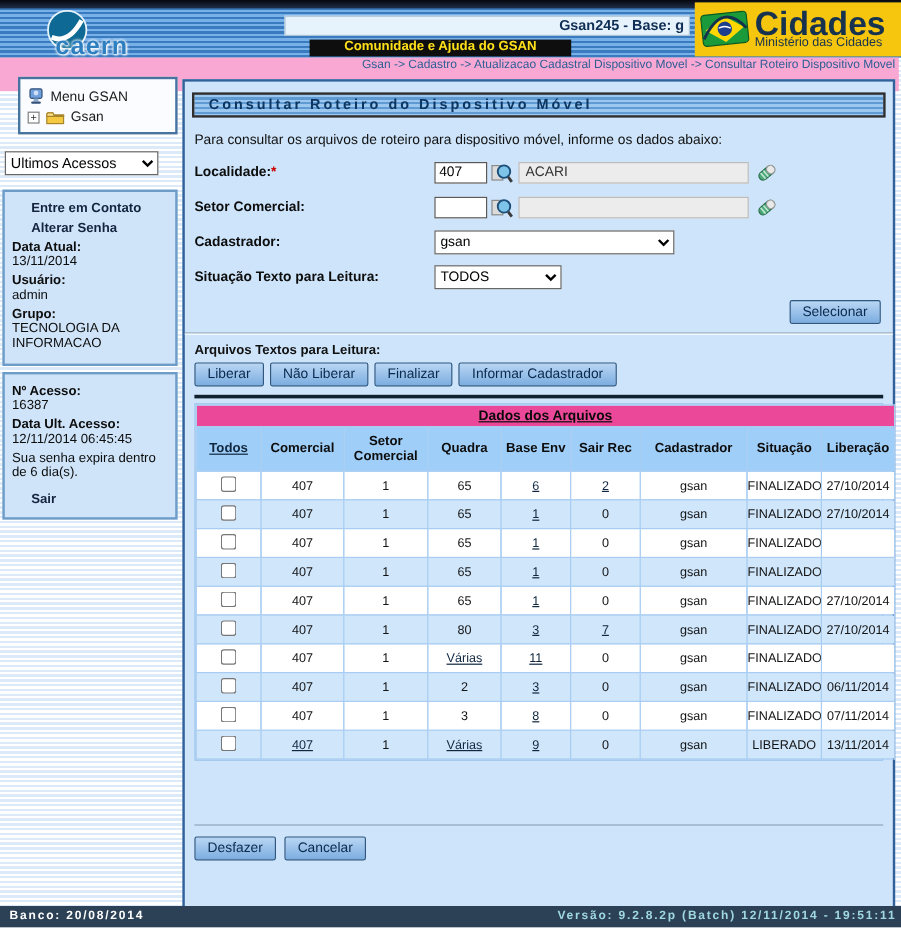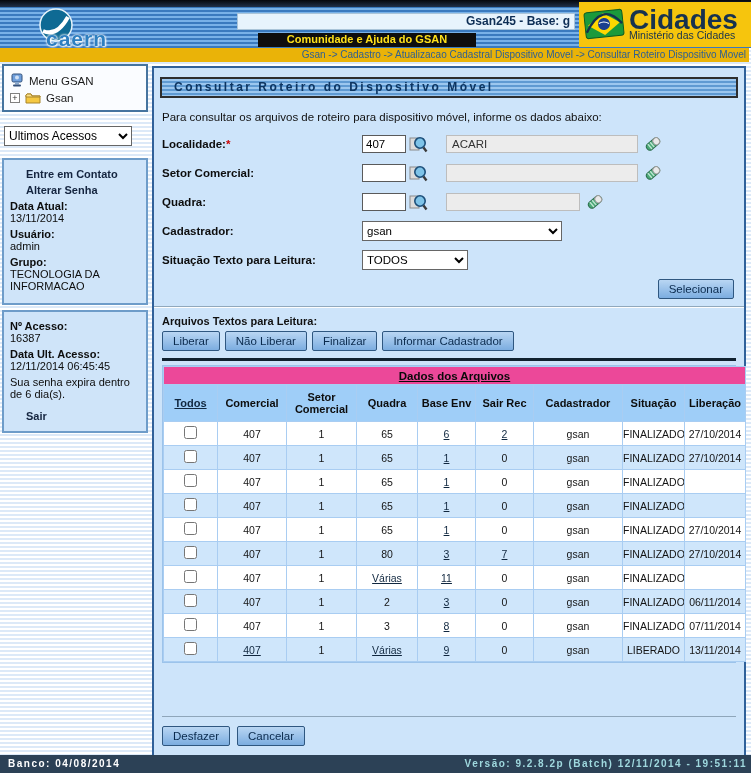--- a/index.html
+++ b/index.html
@@ -24,25 +24,25 @@
   .gsan-bar { position:absolute; left:237px; top:13px; width:338px; height:17px;
     background:#e7f3fc; border:1px solid #aac4d8; font-size:12px; font-weight:bold;
     color:#0e2e55; text-align:right; line-height:15px; padding-right:4px; }
   .community-bar { position:absolute; left:258px; top:33px; width:218px; height:14px;
     background:#0e0e0e; color:#ffe11a; font-weight:bold; font-size:11px;
     text-align:center; line-height:13px; cursor:pointer; }
   .cidades { position:absolute; right:0; top:2px; width:172px; height:45px; background:#f6c50d; }
   .cidades-flag { position:absolute; left:5px; top:7px; transform: rotate(-6deg); }
   .cidades-title { position:absolute; left:50px; top:2px; font-size:28px; font-weight:bold; color:#16324f; }
   .cidades-sub { position:absolute; left:50px; top:27px; font-size:10.5px; color:#16324f; }
-  .breadcrumb { position:absolute; top:48px; left:0; width:749px; height:14px; background:#eab308;
+  .breadcrumb { position:absolute; top:48px; left:0; width:749px; height:28px; background:#f9a8d4;
     font-size:10px; color:#2d5f94; text-align:right; line-height:14px; padding-right:3px; }
   
   .sidebar { position:absolute; left:2px; top:64px; width:146px; }
-  .menu-box { background:#fafcff; border:2px solid #46749f; padding:6px 4px 5px 6px; }
+  .menu-box { background:#fafcff; border:2px solid #46749f; padding:6px 4px 5px 6px;margin-left:13px; }
   .menu-line { display:flex; align-items:center; gap:5px; font-size:11.5px; color:#1a1a1a; margin:1px 0; }
   .menu-line.indent { margin-top:4px; }
   .expand-box { display:inline-block; width:10px; height:10px; border:1px solid #808080;
     background:#fff; font-size:9px; line-height:8px; text-align:center; color:#333; cursor:pointer; }
   .ua-select { margin:14px 0 0 2px; width:128px; height:20px; font-size:12px;
     font-family:inherit; border:1px solid #666; background:#fff; }
   .info-panel { margin-top:12px; background:#cfe4f9; border:2px solid #6e9cc9;
     padding:6px 6px 7px; font-size:11px; color:#0d0d0d; }
   .info-panel.second { margin-top:5px; }
   .info-link { display:inline-block; font-weight:bold; 
@@ -58,21 +58,21 @@
     color:#0d3561; font-weight:bold; font-size:12px; letter-spacing:2.5px;
     line-height:17px; padding-left:12px; }
   .instruction { margin:13px 8px 11px; font-size:11.5px; }
   .frow { display:flex; align-items:center; margin:0 8px 9px; height:20px; }
   .flabel { width:200px; font-size:11.5px; font-weight:bold; color:#0d0d0d; flex:none; }
   .req { color:#cc0000; }
   .code-input { width:44px; height:18px; border:1px solid #5a5a5a; font-size:11.5px;
     font-family:inherit; padding:1px 3px; }
   .mag-icon { margin:0 2px 0 3px; cursor:pointer; flex:none; }
   .desc-field { height:18px; border:1px solid #bdbdbd; background:#ececec; font-size:11.5px;
-    color:#333; padding:1px 5px; margin-left:16px; font-family:inherit; }
+    color:#333; padding:1px 5px; margin-left:2px; font-family:inherit; }
   .desc-wide { width:192px; }
   .desc-short { width:134px; }
   .eraser-icon { margin-left:6px; cursor:pointer; flex:none; }
   .gsan-select { width:200px; height:20px; font-size:11.5px; font-family:inherit; border:1px solid #666; background:#fff; }
   .sit-select { width:106px; height:20px; font-size:11.5px; font-family:inherit; border:1px solid #666; background:#fff; }
   .btn { background: linear-gradient(#b9d6f3, #7cadе0); background: linear-gradient(#b9d6f3, #7cade0);
     border:1px solid #2f5780; border-radius:2px; color:#0a2a4d; font-size:11.5px;
     font-family:inherit; padding:2px 10px; height:20px; cursor:pointer; }
   .selecionar-row { text-align:right; margin:3px 10px 7px; }
   .divider { margin:4px 0 0; border-top:1px solid #90a8bc; border-bottom:1px solid #fdfdfd; }
@@ -211,38 +211,20 @@
     <svg class="eraser-icon" width="18" height="18" viewBox="0 0 18 18">
       <g transform="rotate(-40 9 9)">
         <rect x="1.5" y="5.5" width="15" height="7" rx="3.5" fill="#4aa877" stroke="#2a6e4c"></rect>
         <rect x="10" y="5.5" width="6.5" height="7" rx="3" fill="#e9e9e9" stroke="#9a9a9a"></rect>
         <line x1="5" y1="5.8" x2="5" y2="12.2" stroke="#bfe6d2" stroke-width="1.4"></line>
         <line x1="8" y1="5.8" x2="8" y2="12.2" stroke="#bfe6d2" stroke-width="1.4"></line>
       </g>
     </svg>
   </div>
 
-  <div class="frow">
-    <div class="flabel">Quadra:</div>
-    <input class="code-input" value="" style="">
-    <svg class="mag-icon" width="19" height="19" viewBox="0 0 19 19">
-      <rect x="1" y="3" width="9" height="12" fill="#dcdcdc" stroke="#8a8a8a"></rect>
-      <circle cx="11" cy="8" r="5.2" fill="#7ec3e8" stroke="#1c4f7a" stroke-width="1.6"></circle>
-      <line x1="14.5" y1="12.5" x2="17.5" y2="16.5" stroke="#3a3a3a" stroke-width="2.4"></line>
-    </svg>
-    <input class="desc-field desc-short" readonly="" value="" style="">
-    <svg class="eraser-icon" width="18" height="18" viewBox="0 0 18 18">
-      <g transform="rotate(-40 9 9)">
-        <rect x="1.5" y="5.5" width="15" height="7" rx="3.5" fill="#4aa877" stroke="#2a6e4c"></rect>
-        <rect x="10" y="5.5" width="6.5" height="7" rx="3" fill="#e9e9e9" stroke="#9a9a9a"></rect>
-        <line x1="5" y1="5.8" x2="5" y2="12.2" stroke="#bfe6d2" stroke-width="1.4"></line>
-        <line x1="8" y1="5.8" x2="8" y2="12.2" stroke="#bfe6d2" stroke-width="1.4"></line>
-      </g>
-    </svg>
-  </div>
 
   <div class="frow">
     <div class="flabel">Cadastrador:</div>
     <select class="gsan-select">
       <option>gsan</option>
     </select>
   </div>
 
   <div class="frow">
     <div class="flabel">Situação Texto para Leitura:</div>
@@ -412,15 +394,15 @@
   </div>
 
   <div class="bottom-hr"></div>
   <div class="bottom-row">
     <button class="btn">Desfazer</button>
     <button class="btn">Cancelar</button>
   </div>
 </div>
 
 <div class="footer">
-  <span class="footer-left">Banco: 04/08/2014</span>
+  <span class="footer-left">Banco: 20/08/2014</span>
   <span class="footer-right">Versão: 9.2.8.2p (Batch) 12/11/2014 - 19:51:11</span>
 </div>
 
 </body></html>

